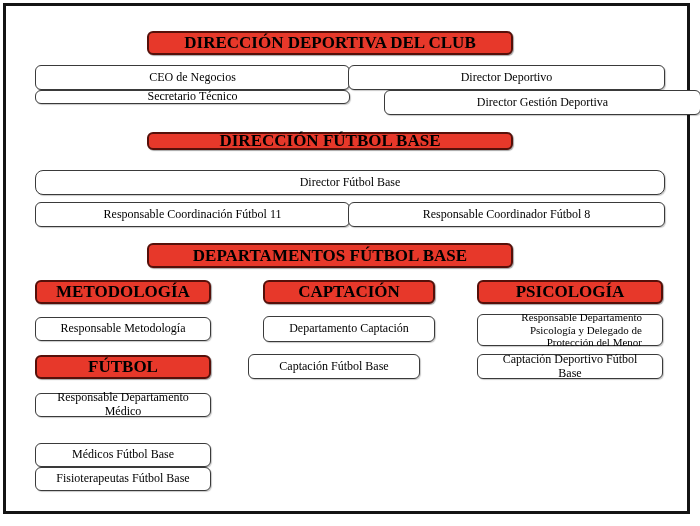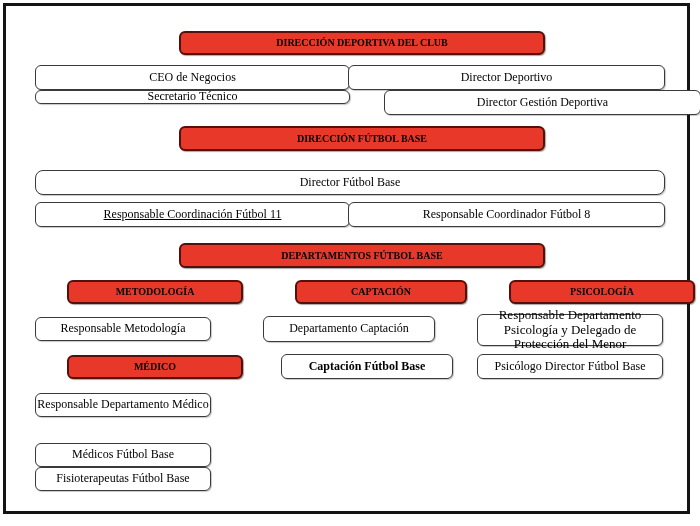--- a/index.html
+++ b/index.html
@@ -30,64 +30,64 @@
     text-align: center;
     box-sizing: border-box;
     color: #000;
     line-height: 1.15;
   }
   .red {
     background: var(--accent-red, #e7382a);
     border: 2px solid var(--red-border, #55100a);
     border-radius: 6px;
     font-weight: bold;
-    font-size: 10px;
+    font-size: 17px;
     box-shadow: 1px 1px 1px rgba(0,0,0,0.35);
-    margin-left: 32px;
   }
   .white {
     background: #ffffff;
     border: 1px solid var(--box-border, #3a3a3a);
     border-radius: 6px;
     font-size: 12px;
     box-shadow: 1px 1px 1px rgba(0,0,0,0.22);
-    padding: 0 0;
+    padding: 0 20px;
   }
   .small {
-    font-size: 13px;
+    font-size: 11px;
+    text-align: right;
   }
 </style>
 </head>
 <body>
 
 <div class="frame"></div>
 
 <div class="node red" style="left:147px; top:31px; width:366px; height:24px;">DIRECCIÓN DEPORTIVA DEL CLUB</div>
 
 <div class="node white" style="left:35px; top:65px; width:315px; height:25px;">CEO de Negocios</div>
 <div class="node white" style="left:348px; top:65px; width:317px; height:25px;">Director Deportivo</div>
 <div class="node white" style="left:35px; top:90px; width:315px; height:14px;">Secretario Técnico</div>
 <div class="node white" style="left:348px; top:90px; width:317px; height:25px;margin-left:36px;">Director Gestión Deportiva</div>
 
-<div class="node red" style="left:147px; top:126px; width:366px; height:25px;">DIRECCIÓN FÚTBOL BASE</div>
+<div class="node red" style="left:147px; top:132px; width:366px; height:18px;">DIRECCIÓN FÚTBOL BASE</div>
 
 <div class="node white" style="left:35px; top:170px; width:630px; height:25px;border-radius:8px;">Director Fútbol Base</div>
 
-<div class="node white" style="left:35px; top:202px; width:315px; height:25px;text-decoration:underline;">Responsable Coordinación Fútbol 11</div>
+<div class="node white" style="left:35px; top:202px; width:315px; height:25px;">Responsable Coordinación Fútbol 11</div>
 <div class="node white" style="left:348px; top:202px; width:317px; height:25px;">Responsable Coordinador Fútbol 8</div>
 
 <div class="node red" style="left:147px; top:243px; width:366px; height:25px;">DEPARTAMENTOS FÚTBOL BASE</div>
 
 <div class="node red" style="left:35px; top:280px; width:176px; height:24px;">METODOLOGÍA</div>
 <div class="node red" style="left:263px; top:280px; width:172px; height:24px;">CAPTACIÓN</div>
 <div class="node red" style="left:477px; top:280px; width:186px; height:24px;">PSICOLOGÍA</div>
 
 <div class="node white" style="left:35px; top:317px; width:176px; height:24px;">Responsable Metodología</div>
 <div class="node white" style="left:263px; top:316px; width:172px; height:26px;">Departamento Captación</div>
 <div class="node white small" style="left:477px; top:314px; width:186px; height:32px;">Responsable Departamento Psicología y Delegado de Protección del Menor</div>
 
-<div class="node red" style="left:35px; top:355px; width:176px; height:24px;">MÉDICO</div>
-<div class="node white" style="left:281px; top:354px; width:172px; height:25px;font-weight:bold;">Captación Fútbol Base</div>
-<div class="node white" style="left:477px; top:354px; width:186px; height:25px;">Psicólogo Director Fútbol Base</div>
+<div class="node red" style="left:35px; top:355px; width:176px; height:24px;">FÚTBOL</div>
+<div class="node white" style="left:248px; top:354px; width:172px; height:25px;">Captación Fútbol Base</div>
+<div class="node white" style="left:477px; top:354px; width:186px; height:25px;">Captación Deportivo Fútbol Base</div>
 
 <div class="node white" style="left:35px; top:393px; width:176px; height:24px;">Responsable Departamento Médico</div>
 <div class="node white" style="left:35px; top:443px; width:176px; height:24px;">Médicos Fútbol Base</div>
 <div class="node white" style="left:35px; top:467px; width:176px; height:24px;">Fisioterapeutas Fútbol Base</div>
 
 </body></html>

